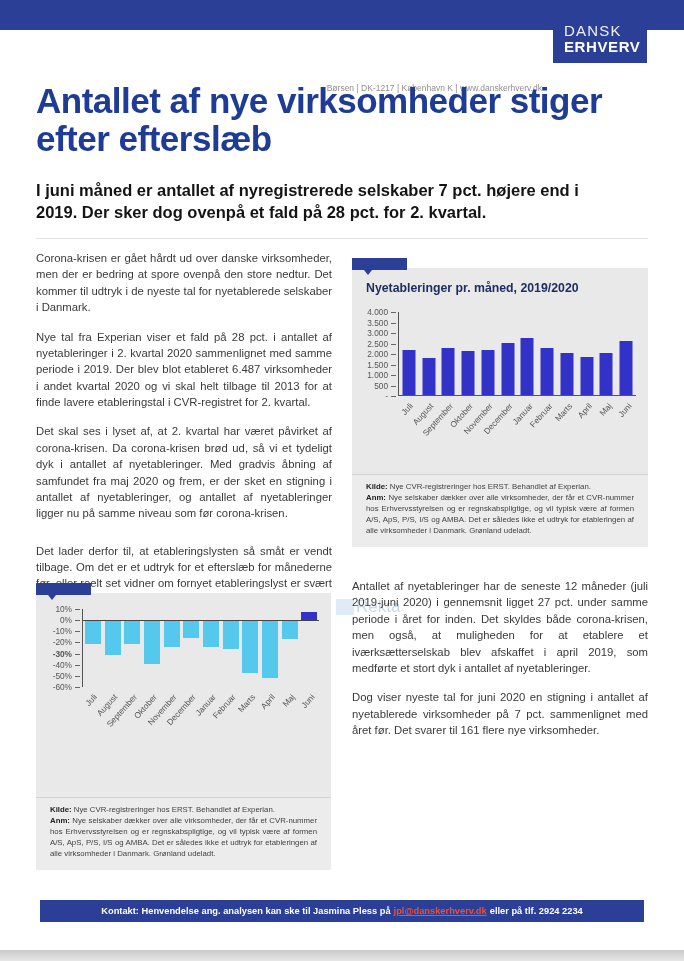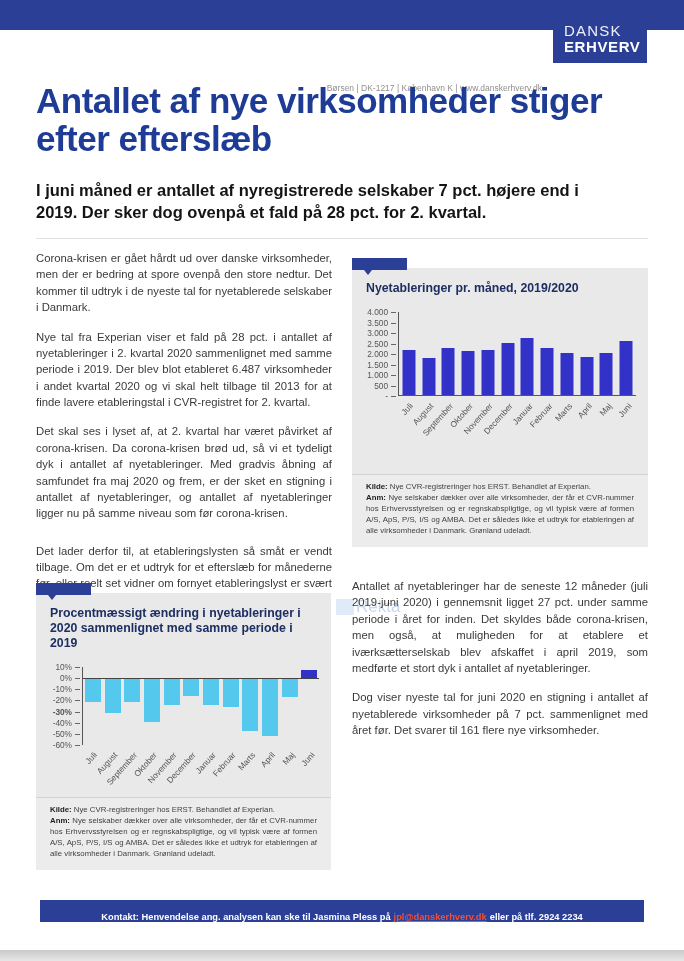--- a/index.html
+++ b/index.html
@@ -57,21 +57,21 @@
   .kilde .b { font-weight: bold; color: #222; }
 
   
   .watermark { position: absolute; left: 336px; top: 597px; font-size: 17px; color: rgba(110,150,205,.38);
                z-index: 0; pointer-events: none; }
   .watermark::before { content: ""; display: inline-block; width: 18px; height: 16px;
                        background: rgba(150,190,235,.30); margin-right: 2px; vertical-align: -3px; }
 
   
   .footerbar { position: absolute; left: 40px; right: 40px; top: 900px; height: 22px; background: #2b3f96;
-               color: #fff; font-size: 9.3px; font-weight: bold; display: flex; align-items: flex-end; justify-content: center; }
+               color: #fff; font-size: 9.3px; font-weight: bold; display: flex; align-items: center; justify-content: center; }
   .footerbar .email { color: #f04e36; text-decoration: underline; cursor: pointer; margin: 0 3px; }
   .about { position: absolute; left: 0; right: 0; top: 929px; text-align: center; font-size: 9.3px;
            font-weight: bold; color: #1d3a8c; }
   .bottomband { position: absolute; left: 0; right: 0; bottom: 0; height: 11px;
                 background: linear-gradient(#c9c9c9, #e6e6e6); }
 </style>
 </head>
 <body>
 
 <div id="page">
@@ -172,21 +172,20 @@
     </div>
   </div>
 
   <div class="watermark">Rekta</div>
 
   <div class="chart-card card1" data-chart="1">
     <div class="tab">
         <div class="notch"></div>
       </div>
     <div class="panel">
-      <div class="chart-title">Procentmæssigt ændring i nyetableringer i 2020 sammenlignet med samme periode i 2019</div>
       <div class="chart-flex">
         <div class="ylabels">
             <div class="ytick" style="top: 0%;">10%</div>
             <div class="ytick" style="top: 14.2857%;">0%</div>
             <div class="ytick" style="top: 28.5714%;">-10%</div>
             <div class="ytick" style="top: 42.8571%;">-20%</div>
             <div class="ytick" style="top: 57.1429%; font-weight: bold;">-30%</div>
             <div class="ytick" style="top: 71.4286%; margin-left: 12px;">-40%</div>
             <div class="ytick" style="top: 85.7143%;">-50%</div>
             <div class="ytick" style="top: 100%;">-60%</div>

